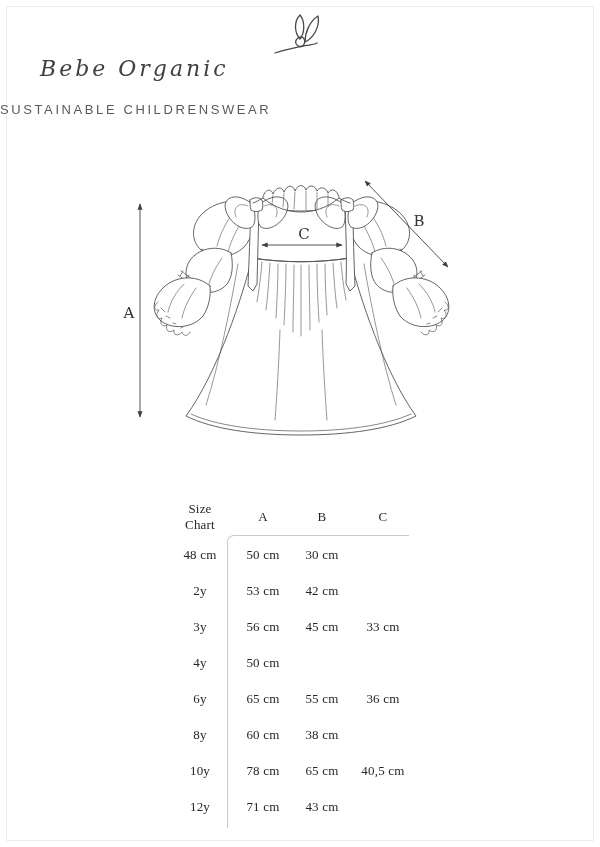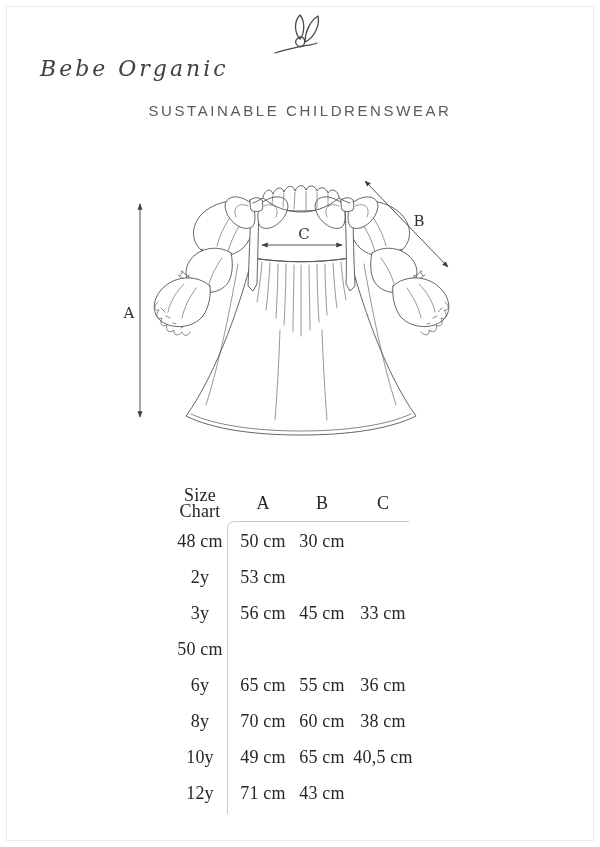--- a/index.html
+++ b/index.html
@@ -5,30 +5,30 @@
   html,body{margin:0;padding:0;background:#ffffff;}
   .page{position:relative;width:600px;height:847px;background:#ffffff;overflow:hidden;
         font-family:"Liberation Serif","DejaVu Serif",serif;color:#2b2b2b;}
   .page-frame{position:absolute;inset:6px;border:1px solid #ededed;pointer-events:none;}
 
   
   .leaf{position:absolute;left:272px;top:8px;width:60px;height:52px;}
   .brand-name{position:absolute;top:56px;left:0;width:100%;
       font-family:"DejaVu Serif","Liberation Serif",serif;font-style:italic;font-weight:400;
       font-size:22px;letter-spacing:3px;color:#414141;padding-left:40px;}
-  .brand-tagline{position:absolute;top:102px;left:0;width:100%;text-align:center;
+  .brand-tagline{position:absolute;top:102px;left:0;width:100%;text-align:left;
       font-family:"Liberation Sans","DejaVu Sans",sans-serif;
-      font-size:15px;letter-spacing:2.6px;color:#5a5a5a;}
+      font-size:13px;letter-spacing:2.6px;color:#5a5a5a;}
 
   
   .illustration{position:absolute;left:0;top:150px;width:600px;height:330px;}
 
   
-  .size-table{position:absolute;left:166px;top:483px;width:248px;
-      font-size:18px;letter-spacing:.2px;color:#262626;}
+  .size-table{position:absolute;left:166px;top:497px;width:248px;
+      font-size:13px;letter-spacing:.2px;color:#262626;}
   .trow{display:grid;grid-template-columns:68px 58px 60px 62px;height:36px;}
   .trow.thead{height:40px;}
   .cell{display:flex;align-items:center;justify-content:center;text-align:center;}
   .size-title{max-width:46px;line-height:16px;}
   .tborder{position:absolute;left:61px;top:38px;width:181px;height:292px;
       border-left:1.5px solid #c9c9c9;border-top:1.5px solid #c9c9c9;
       border-top-left-radius:7px;pointer-events:none;}
 </style>
 </head>
 <body>
@@ -203,45 +203,46 @@
     </div>
 
     <div class="trow">
       <div class="cell">48 cm</div>
       <div class="cell">50 cm</div>
       <div class="cell">30 cm</div>
     </div>
     <div class="trow">
       <div class="cell">2y</div>
       <div class="cell">53 cm</div>
+      <div class="cell">42 cm</div>
     </div>
     <div class="trow">
       <div class="cell">3y</div>
       <div class="cell">56 cm</div>
       <div class="cell">45 cm</div>
       <div class="cell">33 cm</div>
     </div>
     <div class="trow">
+      <div class="cell">4y</div>
       <div class="cell">50 cm</div>
     </div>
     <div class="trow">
       <div class="cell">6y</div>
       <div class="cell">65 cm</div>
       <div class="cell">55 cm</div>
       <div class="cell">36 cm</div>
     </div>
     <div class="trow">
       <div class="cell">8y</div>
-      <div class="cell">70 cm</div>
       <div class="cell">60 cm</div>
       <div class="cell">38 cm</div>
     </div>
     <div class="trow">
       <div class="cell">10y</div>
-      <div class="cell">49 cm</div>
+      <div class="cell">78 cm</div>
       <div class="cell">65 cm</div>
       <div class="cell">40,5 cm</div>
     </div>
     <div class="trow">
       <div class="cell">12y</div>
       <div class="cell">71 cm</div>
       <div class="cell">43 cm</div>
     </div>
   </div>
 </div>

